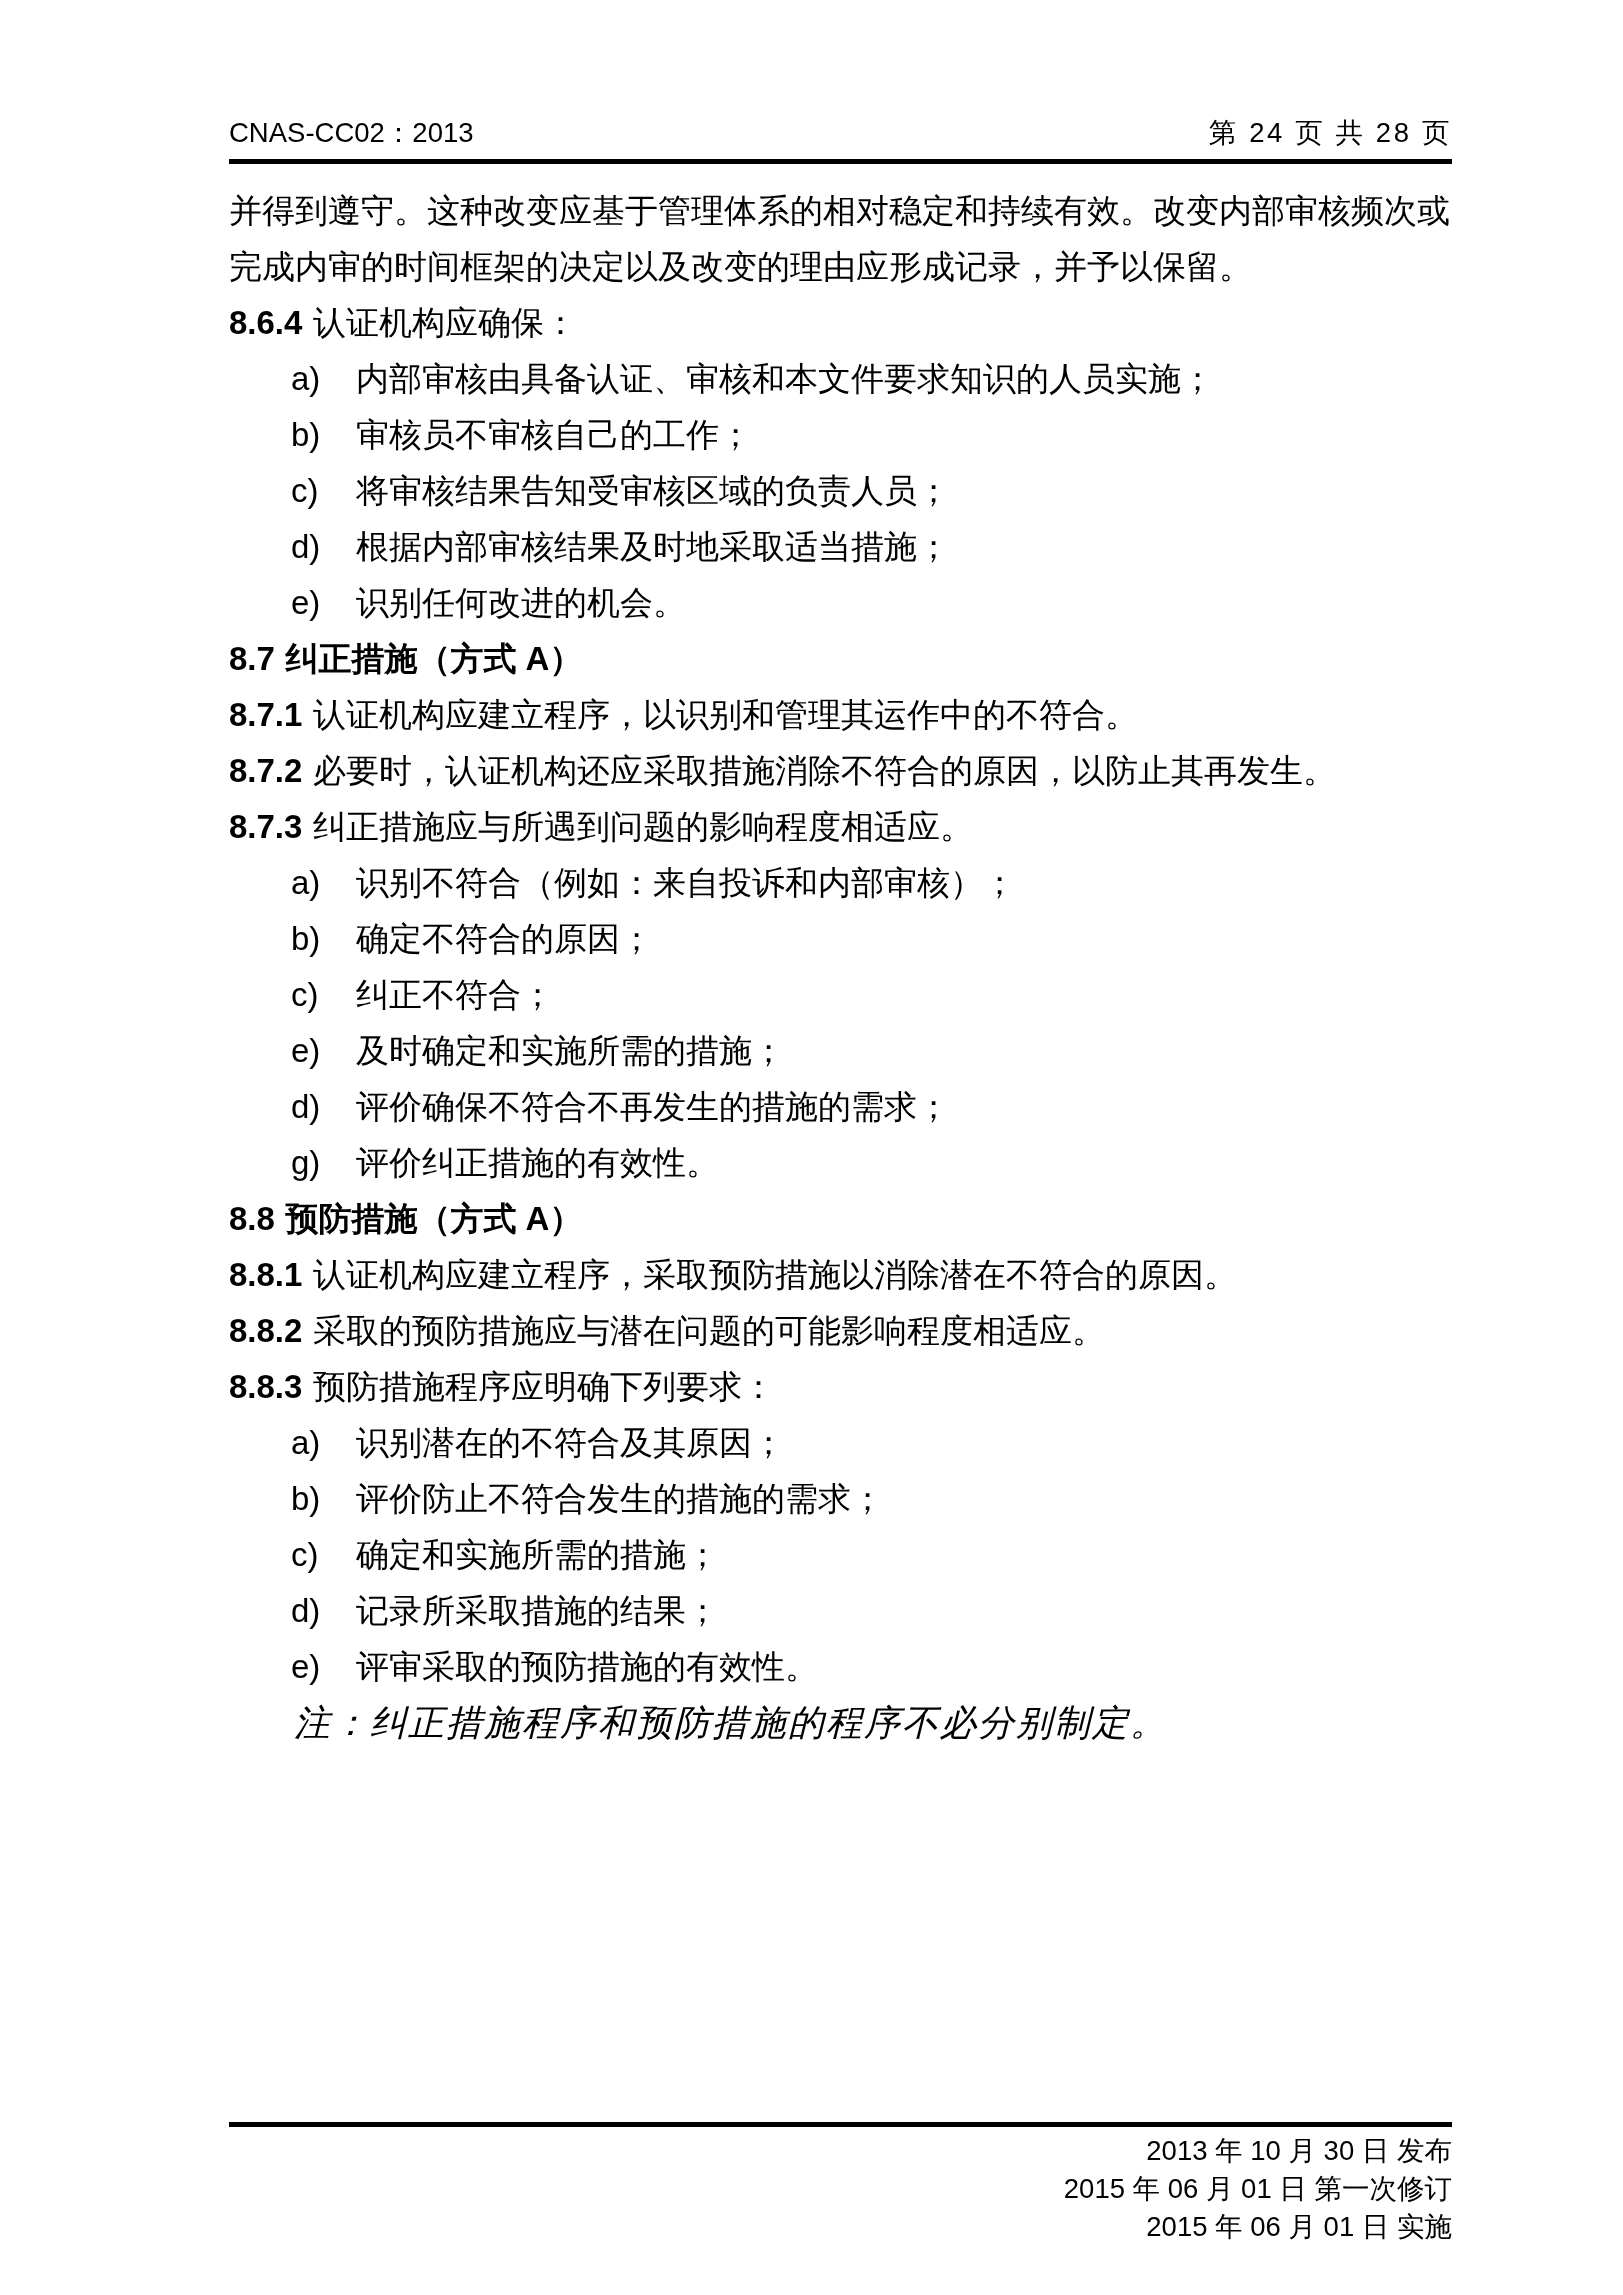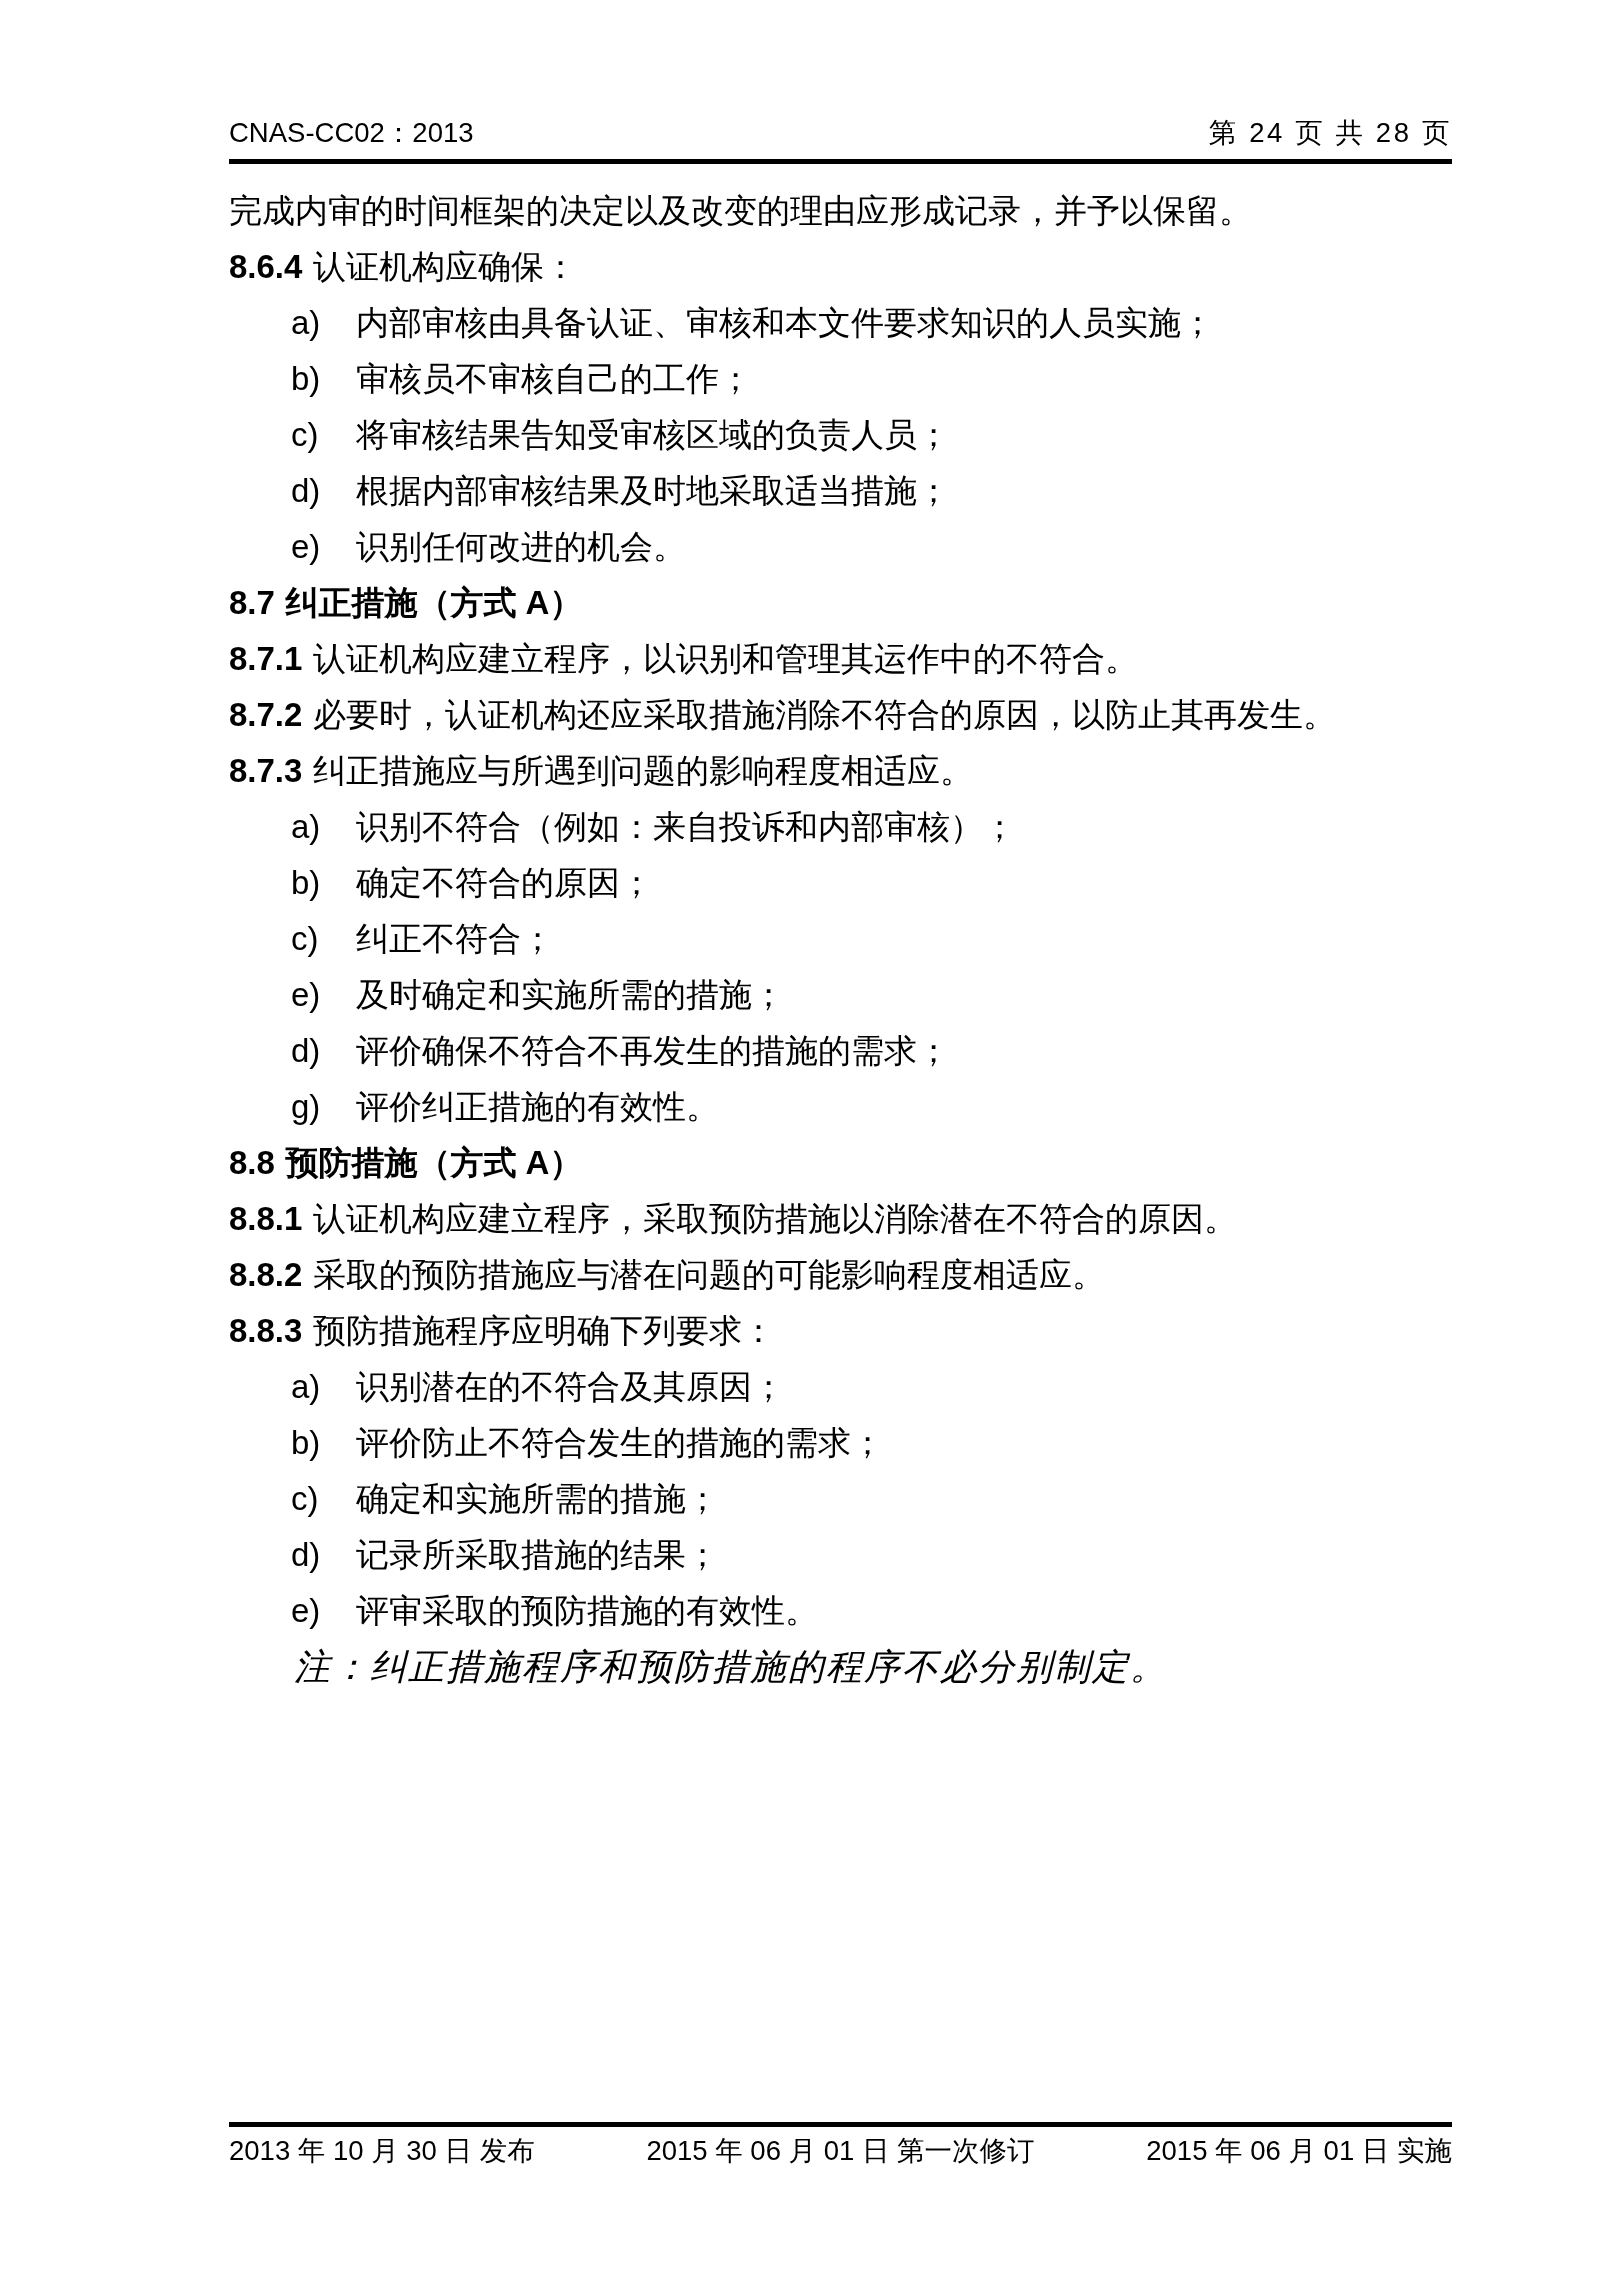--- a/index.html
+++ b/index.html
@@ -66,37 +66,39 @@
   }
   .line.note-line .note-text { margin-left: 65px; letter-spacing: 2px; }
   
   .footer {
     position: absolute;
     left: 229px;
     right: 171px;
     top: 2132px;
     display: flex;
     justify-content: space-between;
-    align-items: center;
+    align-items: flex-end;
     font-size: 27.5px;
     line-height: 38px;
+    flex-direction: column;
   }
 </style>
 </head>
 <body>
 
 <div class="page">
 
   <div class="header">
     <span class="doc-code">CNAS-CC02：2013</span>
     <span class="page-info">第 24 页 共 28 页</span>
   </div>
   <div class="rule rule-top"></div>
 
   <div class="content" id="content">
+      <div class="line para"><span class="line-text">并得到遵守。这种改变应基于管理体系的相对稳定和持续有效。改变内部审核频次或</span></div>
       <div class="line para"><span class="line-text">完成内审的时间框架的决定以及改变的理由应形成记录，并予以保留。</span></div>
       <div class="line section"><span class="num">8.6.4</span><span class="line-text">认证机构应确保：</span></div>
       <div class="line list"><span class="marker">a)</span><span class="line-text">内部审核由具备认证、审核和本文件要求知识的人员实施；</span></div>
       <div class="line list"><span class="marker">b)</span><span class="line-text">审核员不审核自己的工作；</span></div>
       <div class="line list"><span class="marker">c)</span><span class="line-text">将审核结果告知受审核区域的负责人员；</span></div>
       <div class="line list"><span class="marker">d)</span><span class="line-text">根据内部审核结果及时地采取适当措施；</span></div>
       <div class="line list"><span class="marker">e)</span><span class="line-text">识别任何改进的机会。</span></div>
       <div class="line heading"><span class="num">8.7</span><span class="line-text">纠正措施（方式 A）</span></div>
       <div class="line section"><span class="num">8.7.1</span><span class="line-text">认证机构应建立程序，以识别和管理其运作中的不符合。</span></div>
       <div class="line section"><span class="num">8.7.2</span><span class="line-text">必要时，认证机构还应采取措施消除不符合的原因，以防止其再发生。</span></div>

